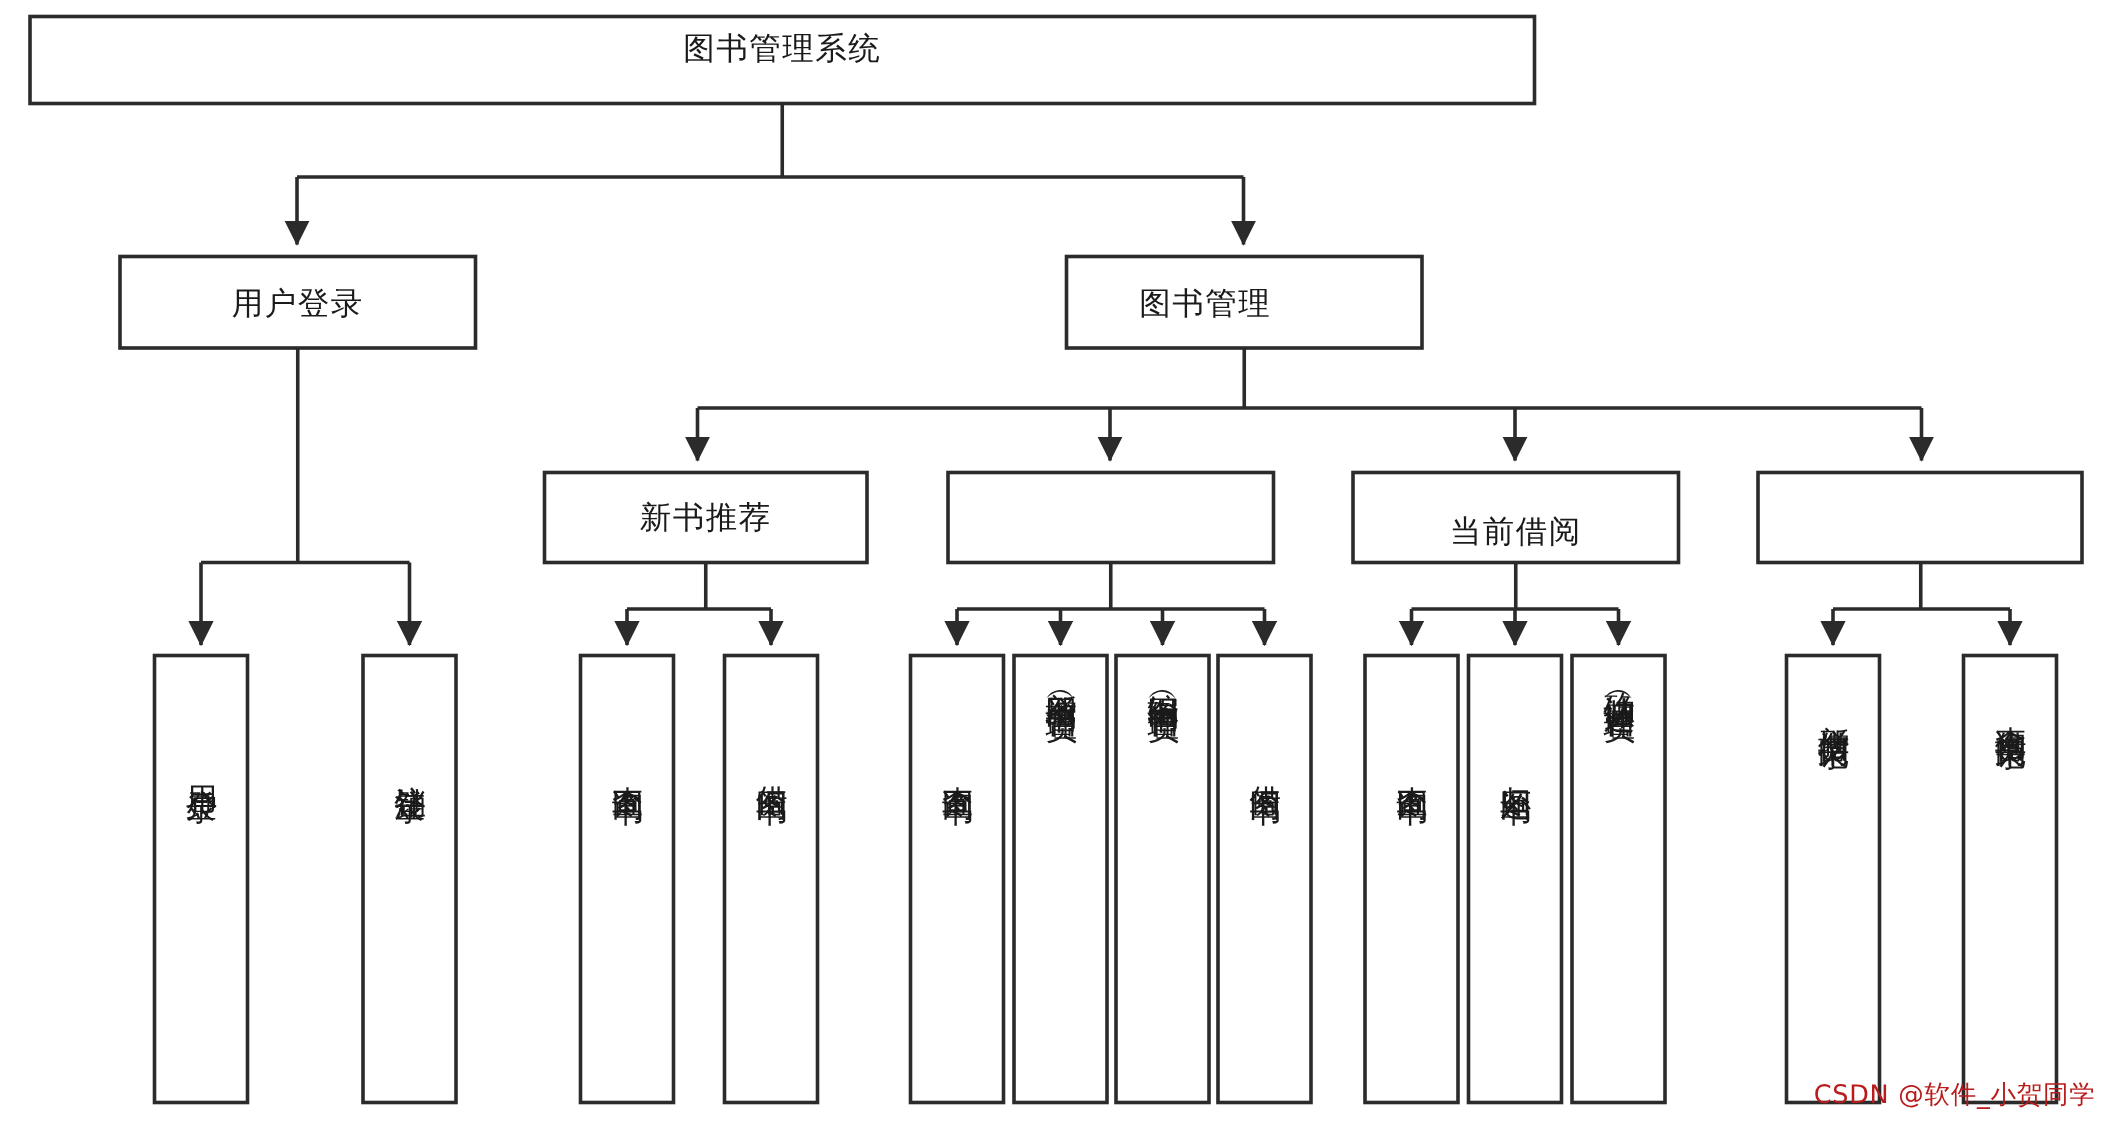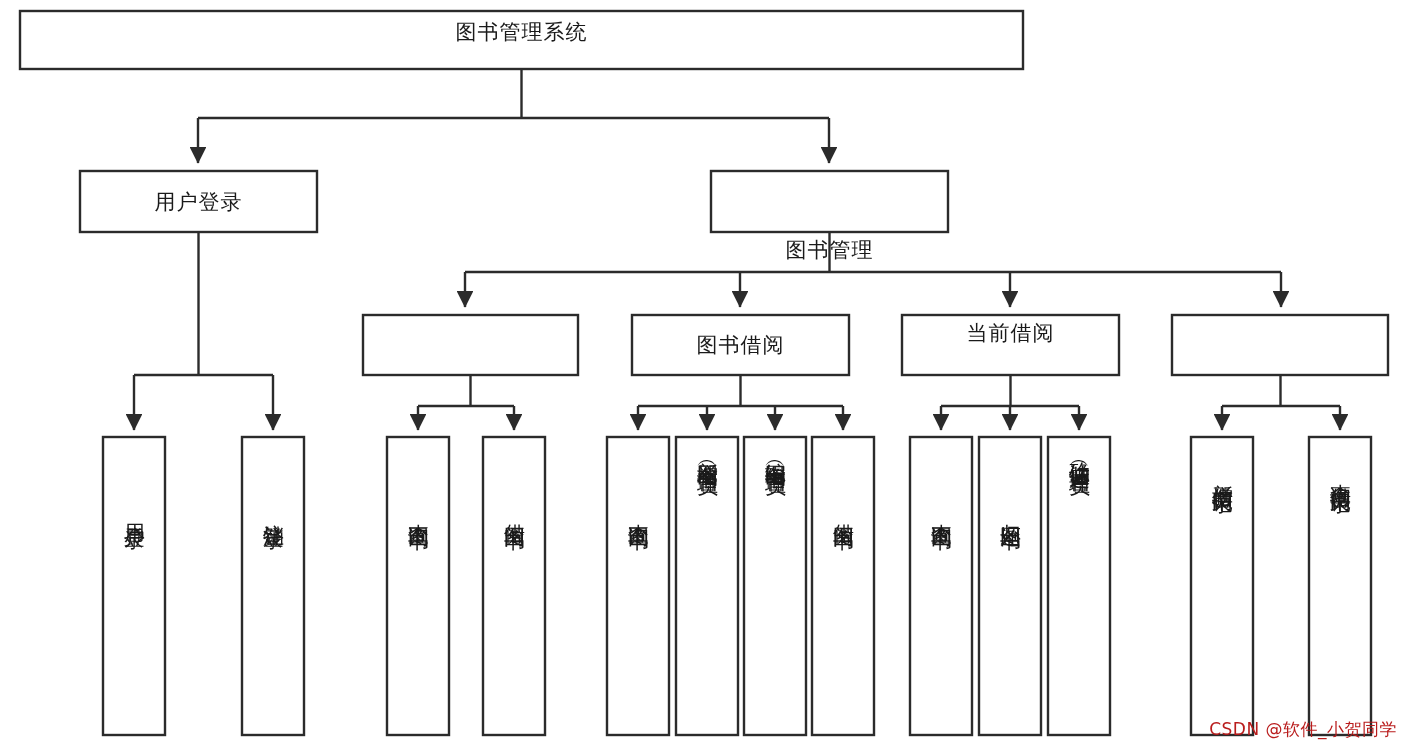--- a/index.html
+++ b/index.html
@@ -182,28 +182,28 @@
     <rect class="node-box" x="1309" y="437" width="62" height="298"></rect>
   </svg>
 
   <div class="hlabel-wrap" style="left:20px; top:11px; width:1003px; height:42px;border-radius:29px;">
     <span class="hlabel-text title-text">图书管理系统</span>
   </div>
 
   <div class="hlabel-wrap" style="left:80px; top:171px; width:237px; height:61px;">
     <span class="hlabel-text">用户登录</span>
   </div>
-  <div class="hlabel-wrap" style="left:711px; top:171px; width:237px; height:61px;margin-top:48px;">
+  <div class="hlabel-wrap" style="left:685px; top:171px; width:237px; height:61px;">
     <span class="hlabel-text">图书管理</span>
   </div>
 
-  <div class="hlabel-wrap" style="left:632px; top:315px; width:217px; height:60px;">
-    <span class="hlabel-text">图书借阅</span>
-  </div>
-  <div class="hlabel-wrap" style="left:902px; top:311px; width:217px; height:44px;">
+  <div class="hlabel-wrap" style="left:363px; top:315px; width:215px; height:60px;">
+    <span class="hlabel-text">新书推荐</span>
+  </div>
+  <div class="hlabel-wrap" style="left:902px; top:332px; width:217px; height:44px;">
     <span class="hlabel-text">当前借阅</span>
   </div>
 
   <div class="vlabel-wrap" style="left:103px; top:437px; width:62px; height:298px; padding-top:70px;">
     <span class="vlabel-text">用户登录</span>
   </div>
   <div class="vlabel-wrap" style="left:242px; top:437px; width:62px; height:298px; padding-top:70px;">
     <span class="vlabel-text">注销登录</span>
   </div>
 

